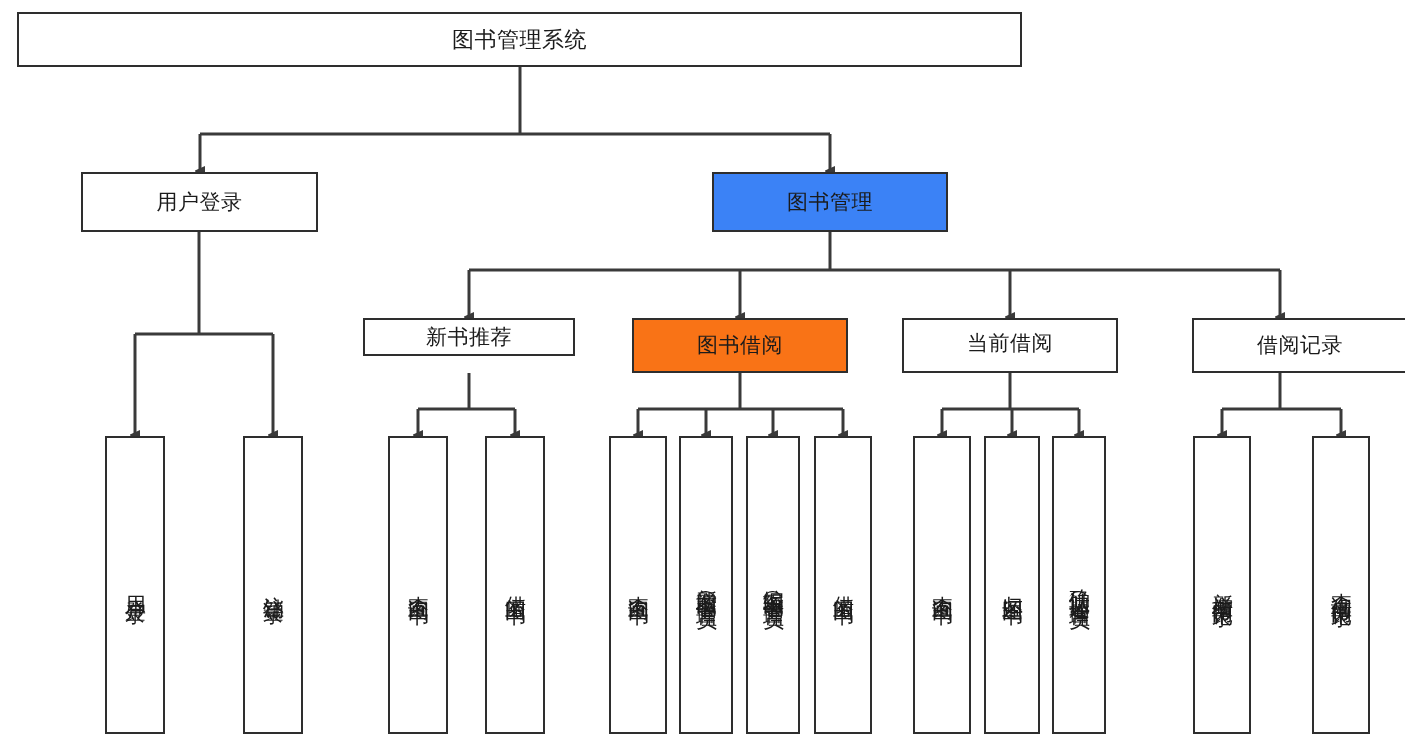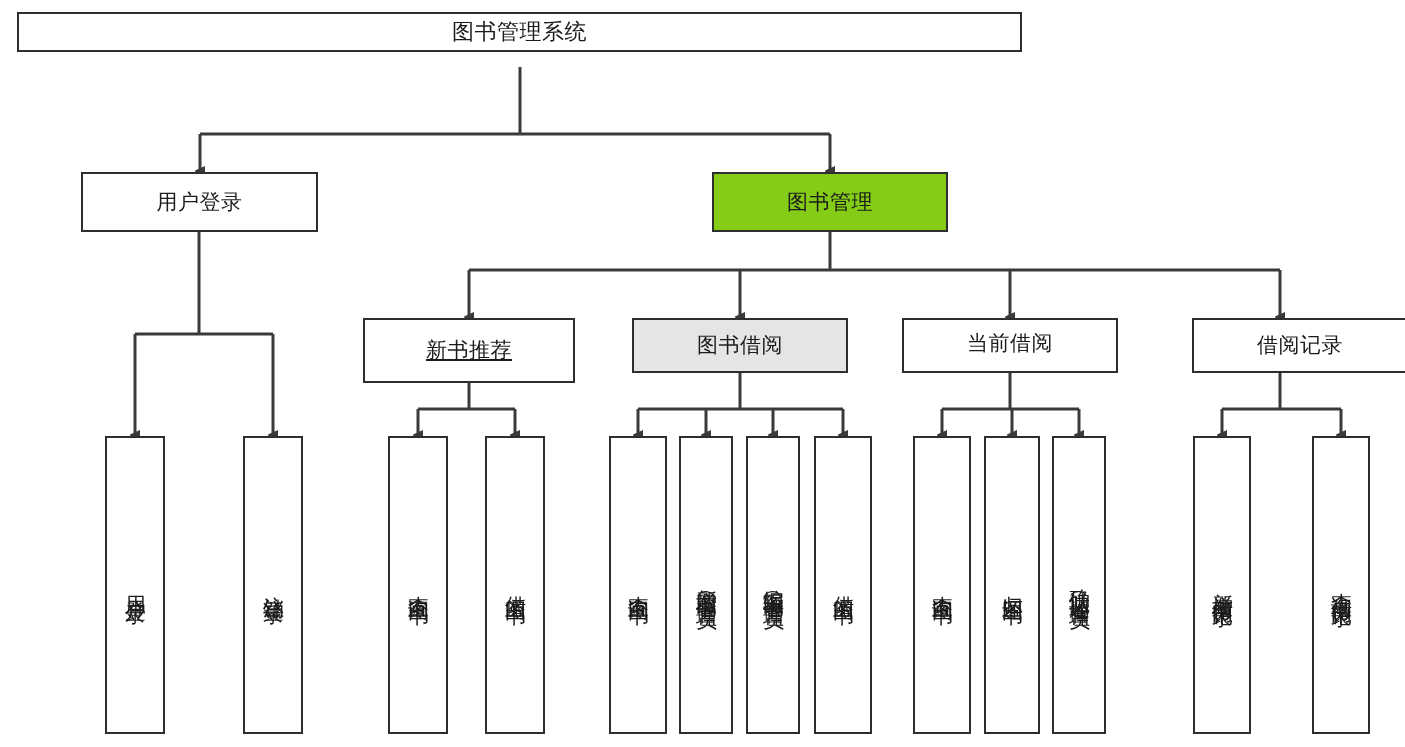--- a/index.html
+++ b/index.html
@@ -105,33 +105,33 @@
         <line x1="942" y1="409" x2="942" y2="435" stroke="#3a3a3a" stroke-width="3" marker-end="url(#arrow)"></line>
         <line x1="1012" y1="409" x2="1012" y2="435" stroke="#3a3a3a" stroke-width="3" marker-end="url(#arrow)"></line>
         <line x1="1079" y1="409" x2="1079" y2="435" stroke="#3a3a3a" stroke-width="3" marker-end="url(#arrow)"></line>
         <line x1="1280" y1="373" x2="1280" y2="409" stroke="#3a3a3a" stroke-width="3"></line>
         <line x1="1222" y1="409" x2="1341" y2="409" stroke="#3a3a3a" stroke-width="3"></line>
         <line x1="1222" y1="409" x2="1222" y2="435" stroke="#3a3a3a" stroke-width="3" marker-end="url(#arrow)"></line>
         <line x1="1341" y1="409" x2="1341" y2="435" stroke="#3a3a3a" stroke-width="3" marker-end="url(#arrow)"></line>
       </g>
   </svg>
   <div id="node-layer">
-      <div class="node horizontal root" style="left: 17px; top: 12px; width: 1005px; height: 40px; border-color: rgb(46, 46, 46); background: rgb(255, 255, 255); color: rgb(27, 27, 27);">
+      <div class="node horizontal root" style="left: 17px; top: 12px; width: 1005px; height: 55px; border-color: rgb(46, 46, 46); background: rgb(255, 255, 255); color: rgb(27, 27, 27);">
         <span class="node-label">图书管理系统</span>
       </div>
       <div class="node horizontal" style="left: 81px; top: 172px; width: 237px; height: 60px; border-color: rgb(46, 46, 46); background: rgb(255, 255, 255); color: rgb(27, 27, 27);">
         <span class="node-label">用户登录</span>
       </div>
-      <div class="node horizontal" style="left: 712px; top: 172px; width: 236px; height: 60px; border-color: rgb(46, 46, 46); background: #84cc16; color: rgb(27, 27, 27);">
+      <div class="node horizontal" style="left: 712px; top: 172px; width: 236px; height: 60px; border-color: rgb(46, 46, 46); background: #3b82f6; color: rgb(27, 27, 27);">
         <span class="node-label">图书管理</span>
       </div>
-      <div class="node horizontal" style="left: 363px; top: 318px; width: 212px; height: 65px; border-color: rgb(46, 46, 46); background: rgb(255, 255, 255); color: rgb(27, 27, 27); text-decoration: underline;">
+      <div class="node horizontal" style="left: 363px; top: 318px; width: 212px; height: 38px; border-color: rgb(46, 46, 46); background: rgb(255, 255, 255); color: rgb(27, 27, 27);">
         <span class="node-label">新书推荐</span>
       </div>
-      <div class="node horizontal" style="left: 632px; top: 318px; width: 216px; height: 55px; border-color: rgb(46, 46, 46); background: #e5e5e5; color: rgb(27, 27, 27);">
+      <div class="node horizontal" style="left: 632px; top: 318px; width: 216px; height: 55px; border-color: rgb(46, 46, 46); background: #f97316; color: rgb(27, 27, 27);">
         <span class="node-label">图书借阅</span>
       </div>
       <div class="node horizontal" style="left: 902px; top: 318px; width: 216px; height: 55px; border-color: rgb(46, 46, 46); background: rgb(255, 255, 255); color: rgb(27, 27, 27); font-family: Liberation Mono, monospace;">
         <span class="node-label">当前借阅</span>
       </div>
       <div class="node horizontal" style="left: 1172px; top: 318px; width: 216px; height: 55px; border-color: rgb(46, 46, 46); background: rgb(255, 255, 255); color: rgb(27, 27, 27); margin-left: 20px;">
         <span class="node-label">借阅记录</span>
       </div>
       <div class="node vertical" style="left: 105px; top: 436px; width: 60px; height: 298px; border-color: rgb(46, 46, 46); background: rgb(255, 255, 255); color: rgb(27, 27, 27);">
         <span class="node-label">用户登录</span>

